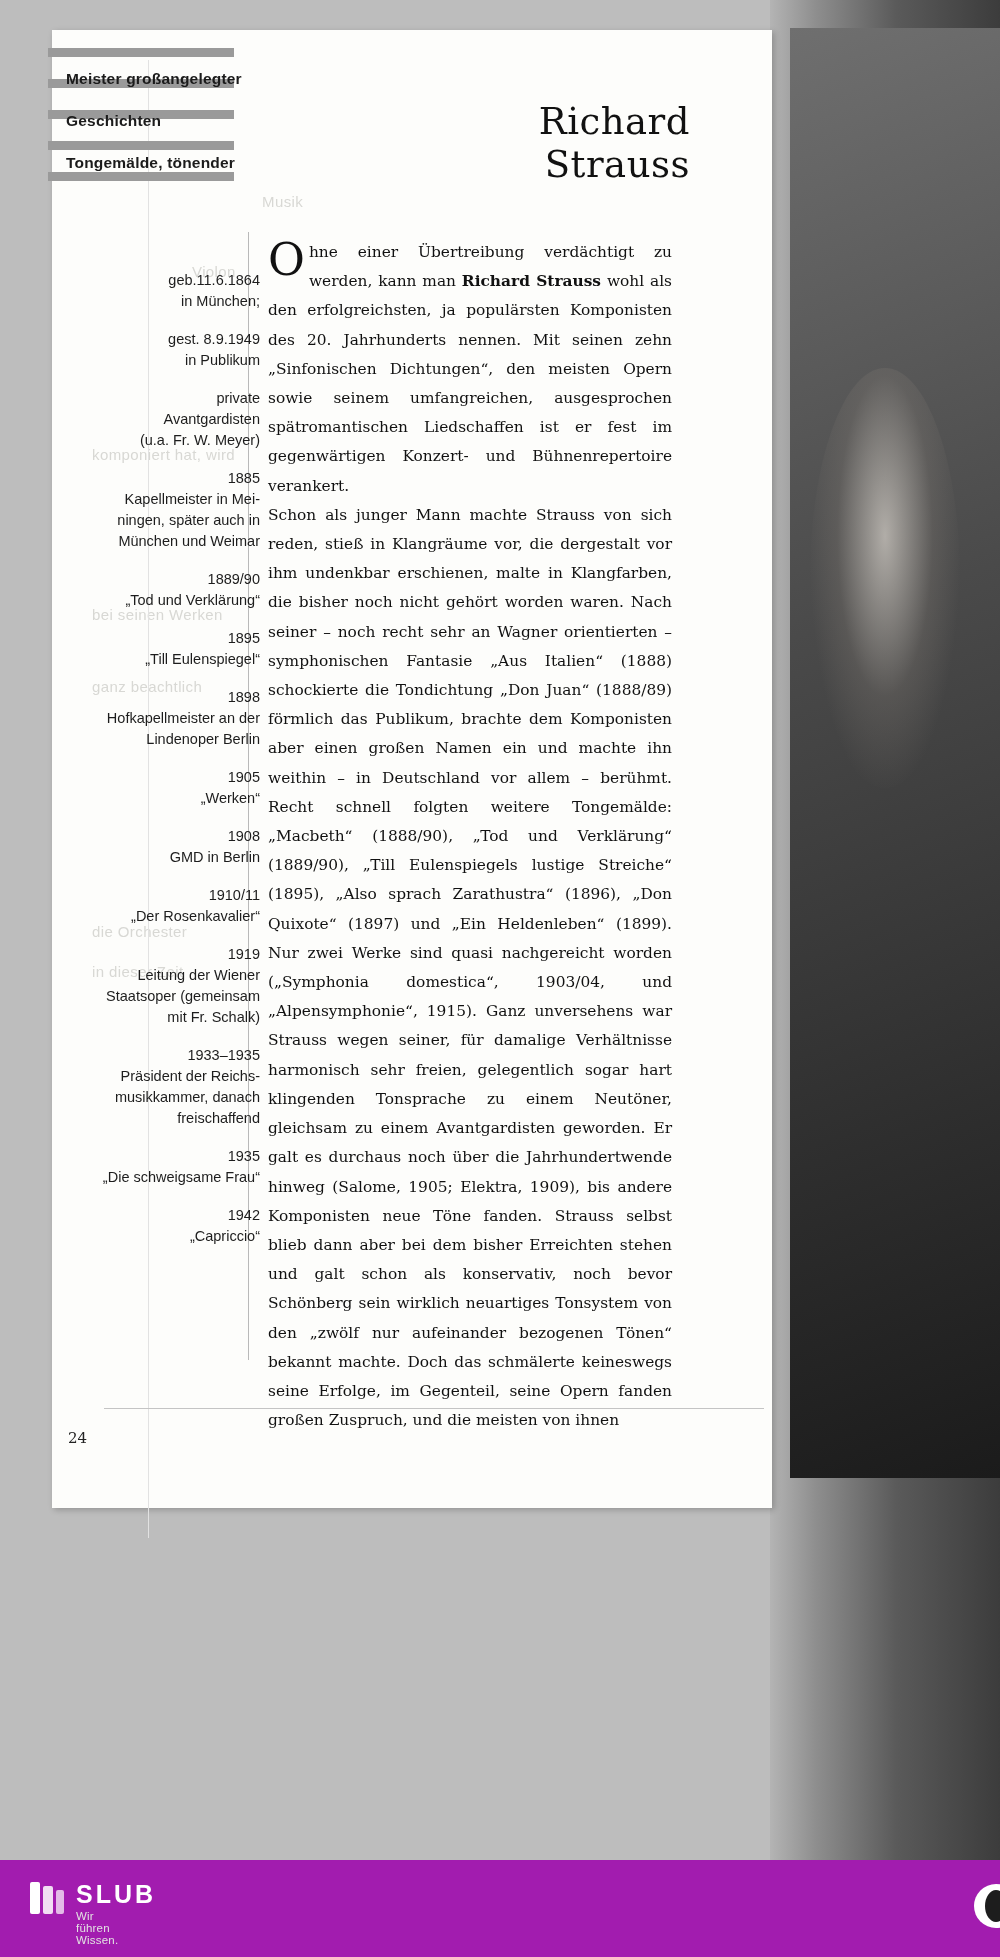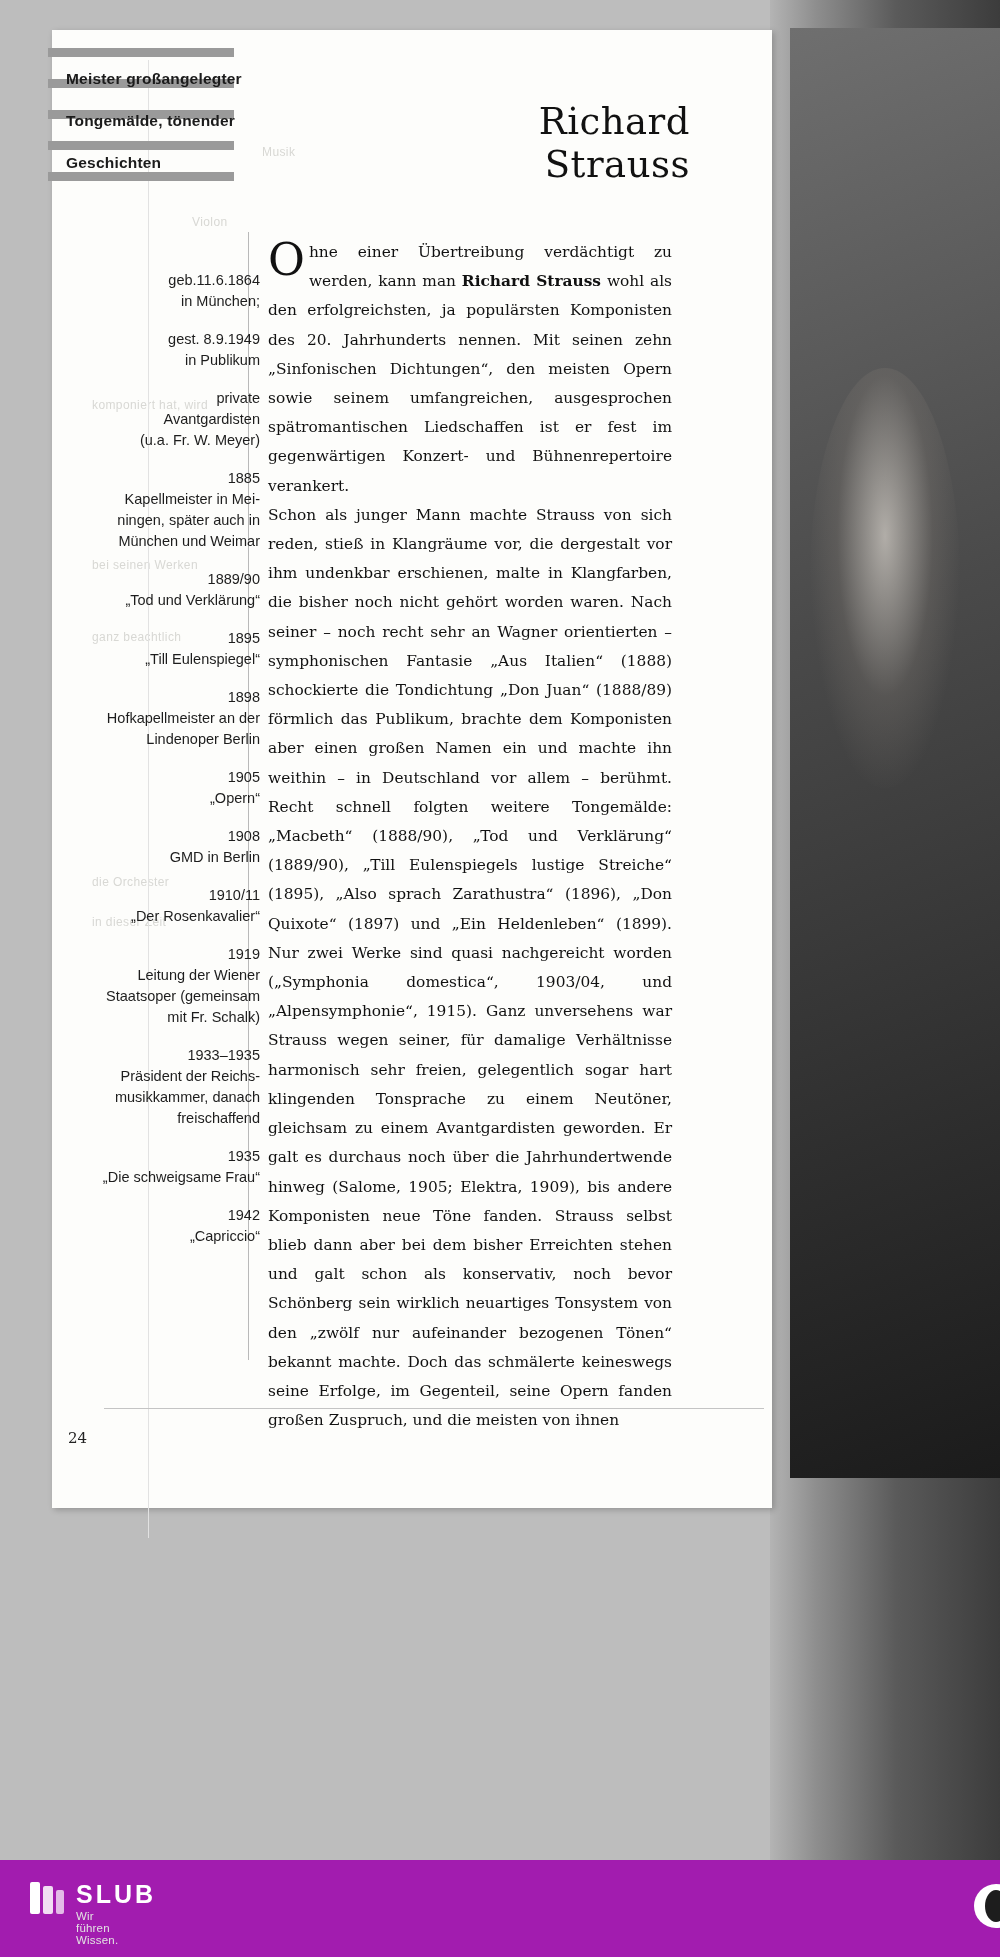--- a/index.html
+++ b/index.html
@@ -28,22 +28,22 @@
     background:radial-gradient(ellipse at 50% 40%, rgba(210,205,198,.75) 0%, rgba(120,115,110,.35) 45%, rgba(20,20,20,0) 72%);
     border-radius:50%;
   }
   #page{
     position:absolute;left:52px;top:30px;width:720px;height:1478px;
     background:#fdfdfb;
     box-shadow:2px 2px 6px rgba(0,0,0,.22);
   }
   
   .ghost{
-    position:absolute;color:#d8d8d4;font-size:12px;letter-spacing:.4px;
-    pointer-events:none;user-select:none;
+    position:absolute;color:#d8d8d4;font-size:15px;letter-spacing:.4px;
+    pointer-events:none;user-select:none;margin-top:48px;
   }
   
   #bars{position:absolute;left:52px;top:48px;width:190px;}
   .bar{height:9px;background:#9a9a9a;margin-bottom:22px;}
   .bar.b1{width:182px;}
   .bar.b2{width:182px;}
   .bar.b3{width:182px;}
   .bar.b4{width:182px;}
   .bar.b5{width:182px;}
   .tick{position:absolute;left:-4px;width:12px;height:9px;background:#9a9a9a;}
@@ -164,22 +164,22 @@
     <div class="bar b4">
         <span class="tick"></span>
       </div>
     <div class="bar b5">
         <span class="tick"></span>
       </div>
   </div>
 
   <div id="headlines">
     <div>Meister großangelegter</div>
+    <div>Geschichten</div>
     <div>Tongemälde, tönender</div>
-    <div>Geschichten</div>
   </div>
 
   <div id="title">Richard Strauss</div>
 
   <div id="vrule"></div>
 
   <div id="chrono">
       <div class="entry">
         <div class="year">geb.11.6.1864</div>
         <div class="desc">in München;</div>
@@ -207,21 +207,21 @@
         <div class="year">1895</div>
         <div class="desc">„Till Eulenspiegel“</div>
       </div>
       <div class="entry">
         <div class="year">1898</div>
         <div class="desc">Hofkapellmeister an der</div>
         <div class="desc">Lindenoper Berlin</div>
       </div>
       <div class="entry">
         <div class="year">1905</div>
-        <div class="desc">„Opern“</div>
+        <div class="desc">„Werken“</div>
       </div>
       <div class="entry">
         <div class="year">1908</div>
         <div class="desc">GMD in Berlin</div>
       </div>
       <div class="entry">
         <div class="year">1910/11</div>
         <div class="desc">„Der Rosenkavalier“</div>
       </div>
       <div class="entry">

